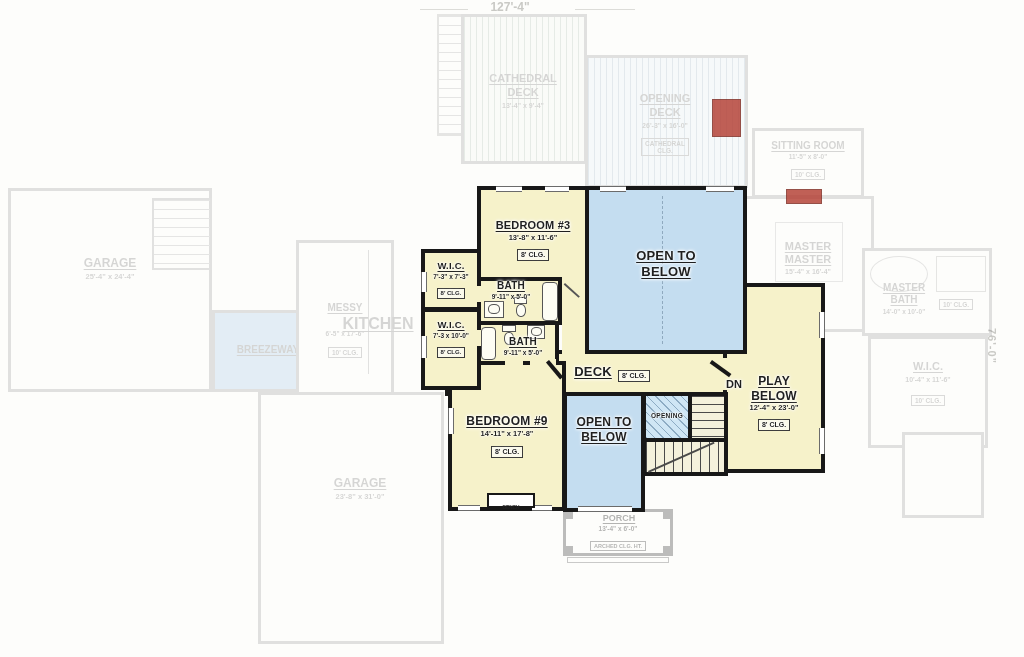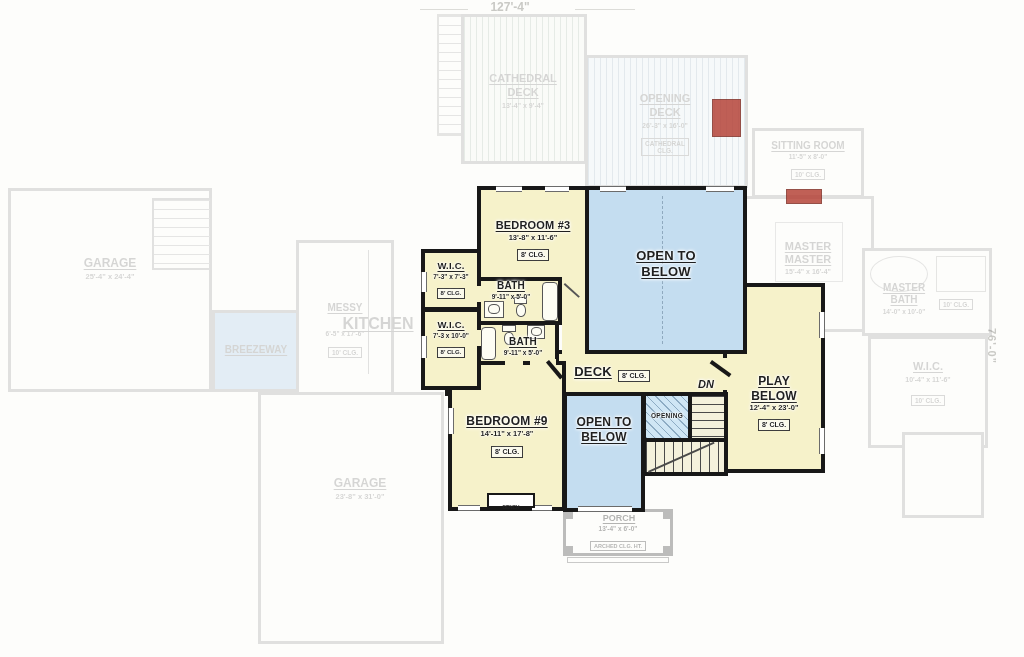--- a/index.html
+++ b/index.html
@@ -61,21 +61,21 @@
   <div class="dimtxt" style="left:986px;top:328px;font-size:11px;writing-mode:vertical-rl;letter-spacing:1px;">76'-0"</div>
 
   <div class="fade">
 
     <div class="frm" style="left:8px;top:188px;width:204px;height:204px;"></div>
     <div class="abs hstripe" style="left:152px;top:198px;width:56px;height:68px;border:2px solid #777;"></div>
     <div class="flbl fname" style="left:30px;top:256px;width:160px;font-size:12px;">GARAGE</div>
     <div class="flbl" style="left:30px;top:272px;width:160px;font-size:7.5px;">25'-4" x 24'-4"</div>
 
     <div class="frm" style="left:212px;top:310px;width:88px;height:82px;background:#7fb3e0;"></div>
-    <div class="flbl fname" style="left:212px;top:344px;width:88px;font-size:10px;text-align:center;">BREEZEWAY</div>
+    <div class="flbl fname" style="left:224px;top:344px;width:88px;font-size:10px;text-align:center;">BREEZEWAY</div>
 
     <div class="frm" style="left:296px;top:240px;width:98px;height:158px;"></div>
     <div class="abs" style="left:368px;top:250px;width:20px;height:124px;border-left:1.5px solid #777;"></div>
     <div class="flbl fname" style="left:300px;top:302px;width:90px;font-size:10px;">MESSY</div>
     <div class="flbl fname" style="left:300px;top:314px;width:90px;font-size:16px;margin-left:33px;">KITCHEN</div>
     <div class="flbl" style="left:300px;top:330px;width:90px;font-size:6.5px;">6'-5" x 17'-6"</div>
     <div class="flbl" style="left:300px;top:340px;width:90px;"><span class="fclg">10' CLG.</span></div>
 
     <div class="frm" style="left:258px;top:392px;width:186px;height:252px;"></div>
     <div class="flbl fname" style="left:280px;top:476px;width:160px;font-size:12px;">GARAGE</div>
@@ -209,21 +209,21 @@
   <div class="lbl sz9 rname" style="left:423px;top:319px;width:56px;">W.I.C.</div>
   <div class="lbl sz65" style="left:423px;top:332px;width:56px;">7'-3 x 10'-0"</div>
   <div class="lbl" style="left:423px;top:340px;width:56px;"><span class="clg" style="font-size:6px;">8' CLG.</span></div>
 
   <div class="lbl sz10 rname" style="left:492px;top:336px;width:62px;">BATH</div>
   <div class="lbl sz65" style="left:492px;top:349px;width:62px;">9'-11" x 5'-0"</div>
 
   <div class="lbl sz13 rname" style="left:570px;top:364px;width:46px;">DECK</div>
   <div class="lbl" style="left:614px;top:364px;width:40px;"><span class="clg">8' CLG.</span></div>
 
-  <div class="lbl sz11" style="left:692px;top:378px;width:28px;font-style:italic;">DN</div>
+  <div class="lbl sz11" style="left:720px;top:378px;width:28px;">DN</div>
 
   <div class="lbl sz12 rname" style="left:448px;top:414px;width:118px;">BEDROOM #9</div>
   <div class="lbl sz7" style="left:448px;top:430px;width:118px;">14'-11" x 17'-8"</div>
   <div class="lbl" style="left:448px;top:440px;width:118px;"><span class="clg">8' CLG.</span></div>
 
   <div class="lbl sz12 rname" style="left:566px;top:415px;width:76px;">OPEN TO</div>
   <div class="lbl sz12 rname" style="left:566px;top:430px;width:76px;">BELOW</div>
 
   <div class="lbl sz65" style="left:644px;top:412px;width:46px;letter-spacing:.3px;">OPENING</div>
 

